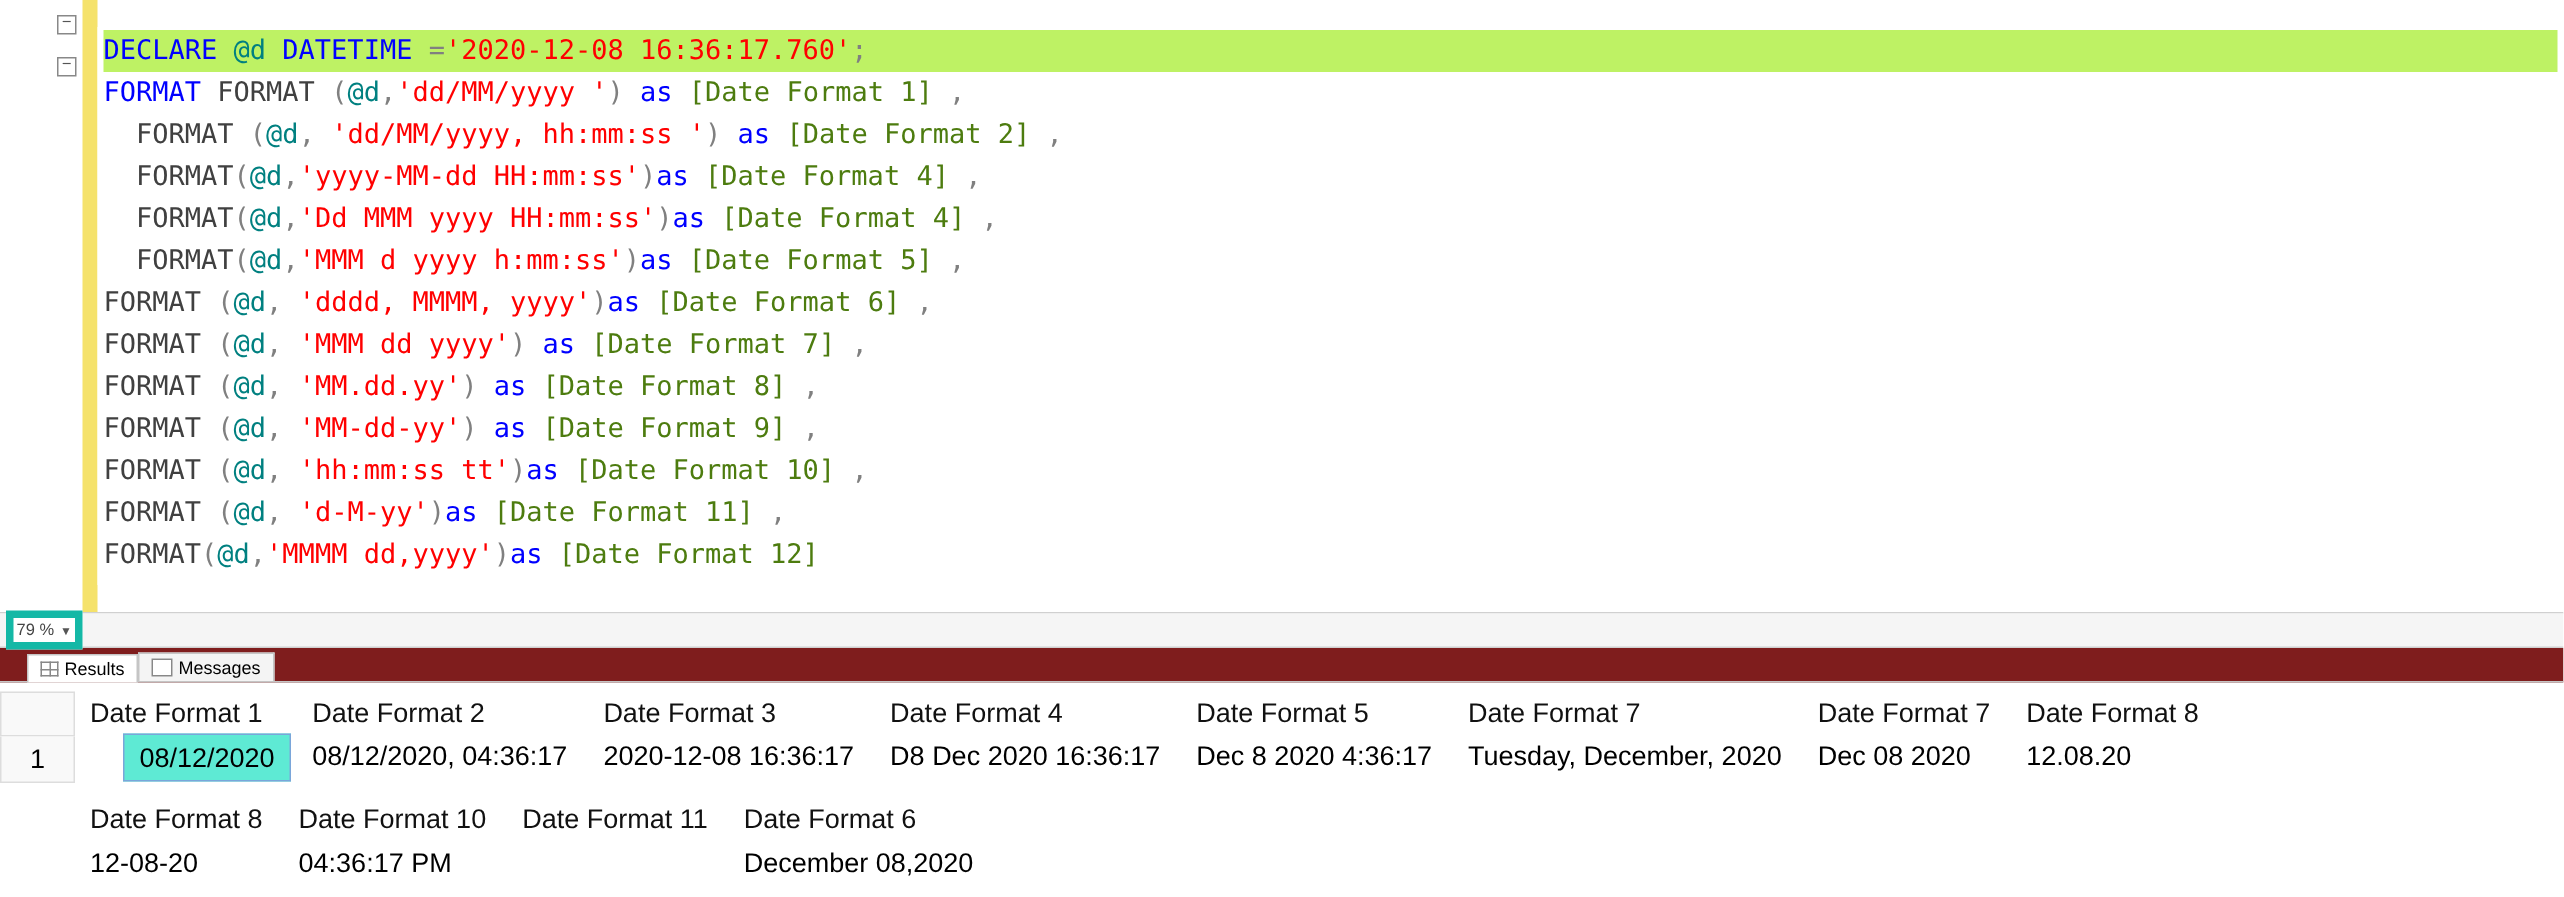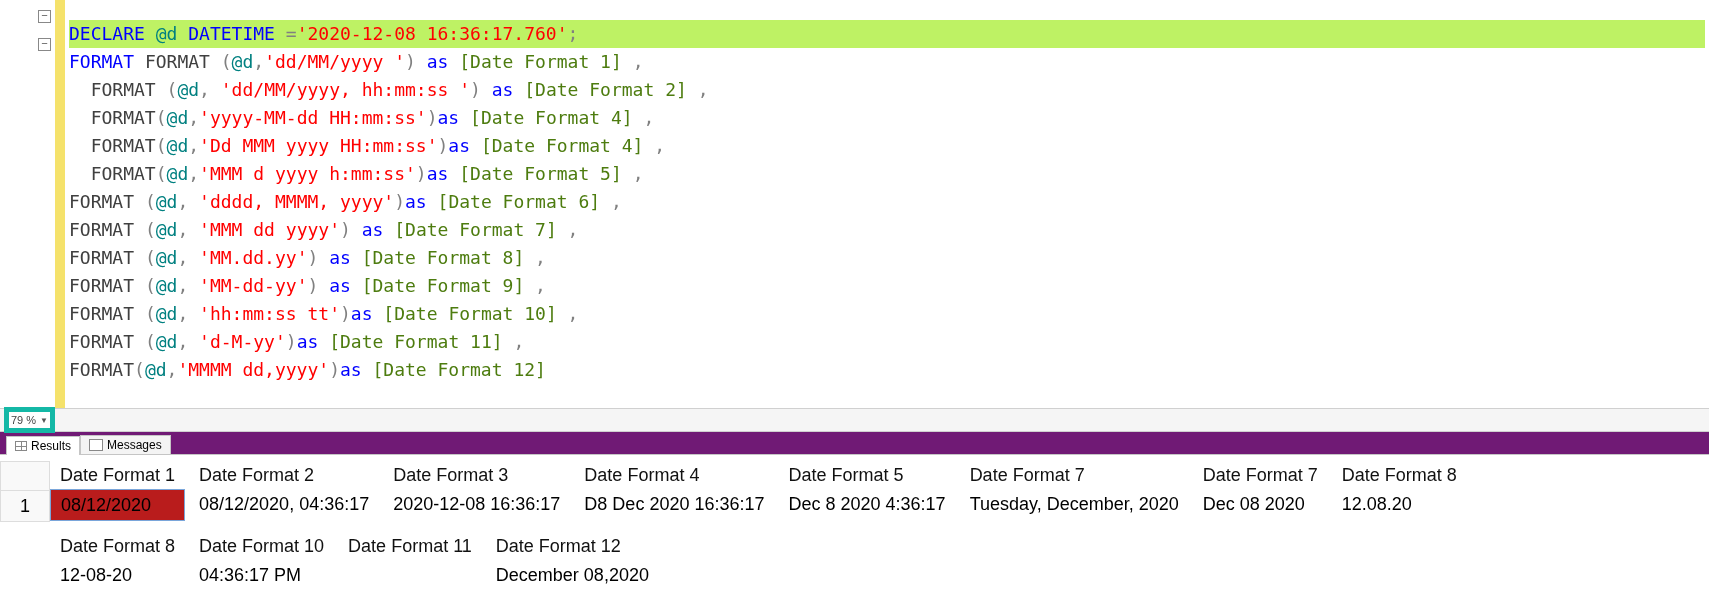--- a/index.html
+++ b/index.html
@@ -92,22 +92,22 @@
     color: #555;
   }
 
   .tabs-row {
     height: 22px;
     display: flex;
     align-items: flex-end;
     font-family: "Segoe UI", Arial, sans-serif;
     font-size: 12px;
     border-bottom: 1px solid #c5c5c5;
-    background: #701a75;
-    padding-left: 6px;
+    background: #7f1d1d;
+    padding-left: 18px;
     gap: 0;
   }
   .tab {
     display: flex;
     align-items: center;
     gap: 4px;
     padding: 2px 8px;
     border: 1px solid #c5c5c5;
     border-bottom: none;
     background: #ffffff;
@@ -184,22 +184,23 @@
     color: #111;
   }
   .data-cell {
     height: 30px;
     padding: 0 10px;
     display: flex;
     align-items: center;
     white-space: nowrap;
   }
   .selected-cell {
-    background: #b91c1c;
+    background: #5eead4;
     border: 1px solid #7aa6da;
+    margin-left: 32px;
   }
 </style>
 </head>
 <body>
 
 <div class="editor-wrap">
   <div class="gutter">
     <div class="gutter-row">
         <span class="fold-box">−</span>
       </div>
@@ -291,17 +292,17 @@
         <div class="data-cell">12-08-20</div>
       </div>
       <div class="data-col">
         <div class="data-header">Date Format 10</div>
         <div class="data-cell">04:36:17 PM</div>
       </div>
       <div class="data-col">
         <div class="data-header">Date Format 11</div>
       </div>
       <div class="data-col">
-        <div class="data-header">Date Format 12</div>
+        <div class="data-header">Date Format 6</div>
         <div class="data-cell">December 08,2020</div>
       </div>
     </div>
 </div>
 
 </body></html>

